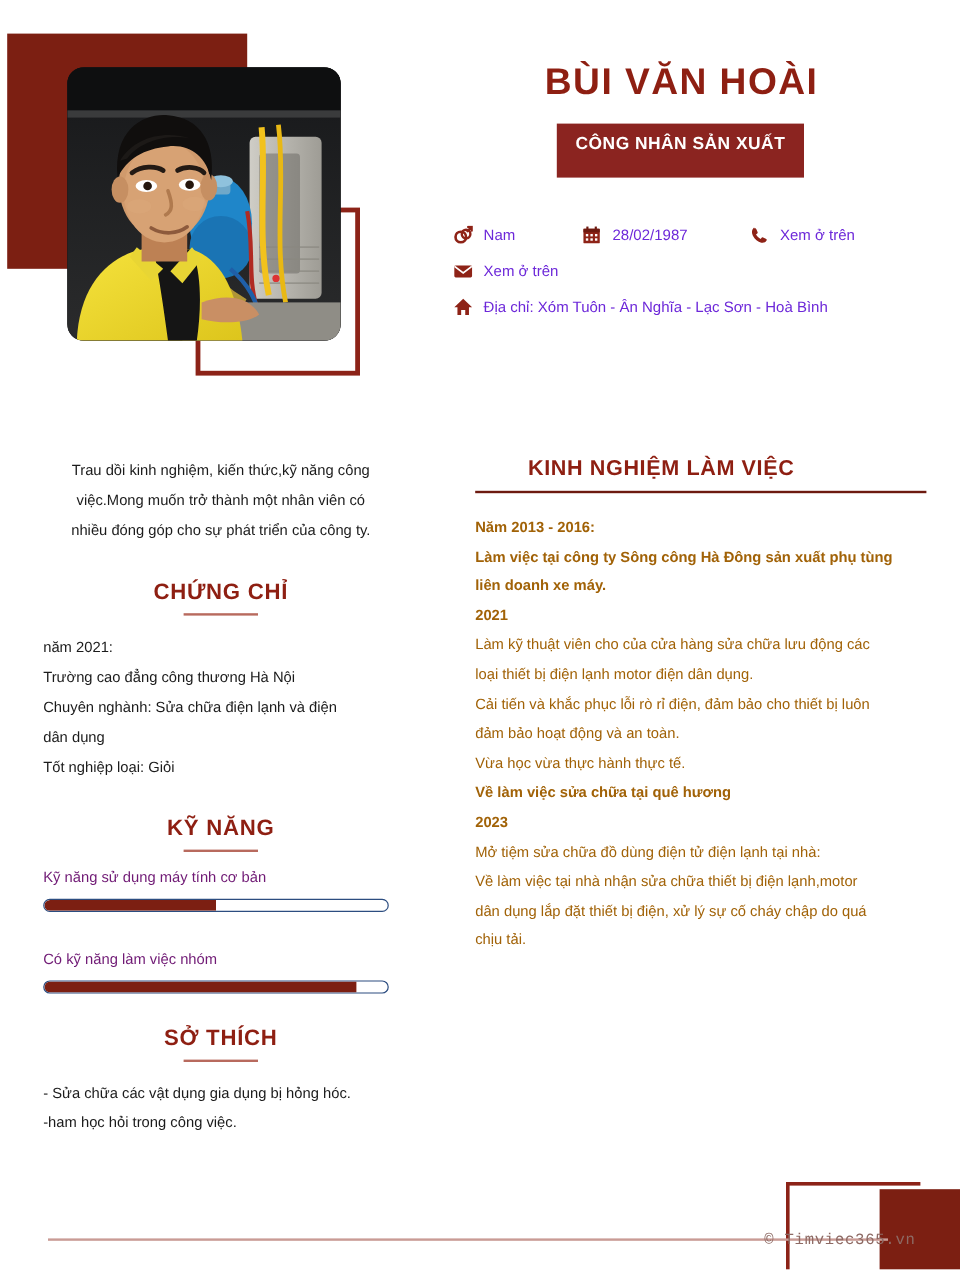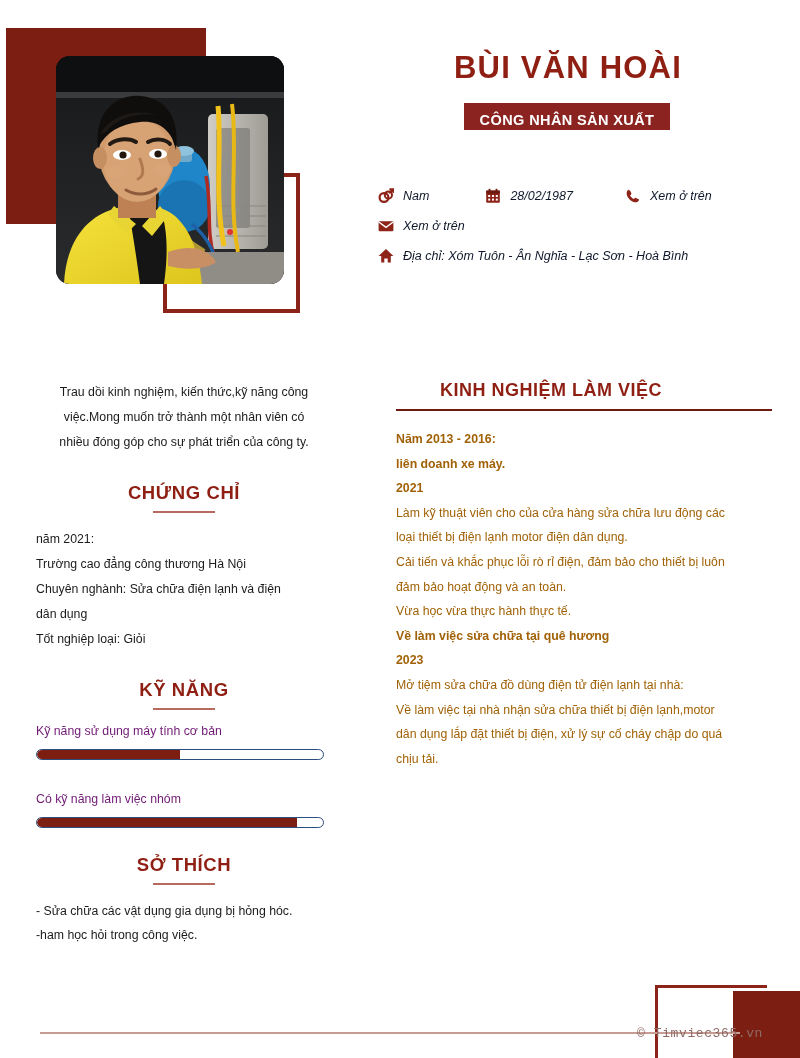--- a/index.html
+++ b/index.html
@@ -29,27 +29,27 @@
 
   
   .header { position:absolute; left:378px; top:50px; width:400px; }
   .cand-name {
     color:#8e1f12; font-weight:bold; font-size:31px; letter-spacing:1.2px;
     text-align:center; line-height:1.15; padding-right:20px;
   }
   .role-badge-wrap { display:flex; justify-content:center; padding-right:22px; margin-top:17px; }
   .role-badge {
     background:#8b2420; color:#fff; font-weight:bold; font-size:14.5px;
-    letter-spacing:0.4px; padding:9px 16px 2px 16px; white-space:nowrap;
+    letter-spacing:0.4px; padding:9px 16px 20px 16px; white-space:nowrap;
   }
 
   .contact { position:absolute; left:378px; top:188px; width:410px; }
   .c-row { display:flex; align-items:center; margin-bottom:14px; }
   .c-item { display:flex; align-items:center; white-space:nowrap; }
-  .c-item .c-text { font-size:12.5px; color:#0f172a; margin-left:9px;font-style:italic; }
+  .c-item .c-text { font-size:12.5px; color:#6d28d9; margin-left:9px; }
   .c-gap-1 { width:56px; }
   .c-gap-2 { width:52px; }
   .ico { width:16px; height:16px; display:block; flex:0 0 16px; }
 
   
   .left-col { position:absolute; left:36px; top:380px; width:296px; }
   .intro {
     font-size:12.3px; color:#1b1b1b; line-height:2.05; text-align:center;
   }
   .sec-title-c {
@@ -302,20 +302,21 @@
   </div>
 
   <div class="right-col">
     <div class="exp-head">
       <div class="exp-block"></div>
       <div class="exp-title">KINH NGHIỆM LÀM VIỆC</div>
     </div>
     <div class="exp-rule"></div>
     <div class="exp-body" id="exp-body">
         <div class="exp-line bold">Năm 2013 - 2016:</div>
+        <div class="exp-line bold">Làm việc tại công ty Sông công Hà Đông sản xuất phụ tùng</div>
         <div class="exp-line bold">liên doanh xe máy.</div>
         <div class="exp-line bold">2021</div>
         <div class="exp-line">Làm kỹ thuật viên cho của cửa hàng sửa chữa lưu động các</div>
         <div class="exp-line">loại thiết bị điện lạnh motor điện dân dụng.</div>
         <div class="exp-line">Cải tiến và khắc phục lỗi rò rỉ điện, đảm bảo cho thiết bị luôn</div>
         <div class="exp-line">đảm bảo hoạt động và an toàn.</div>
         <div class="exp-line">Vừa học vừa thực hành thực tế.</div>
         <div class="exp-line bold">Về làm việc sửa chữa tại quê hương</div>
         <div class="exp-line bold">2023</div>
         <div class="exp-line">Mở tiệm sửa chữa đồ dùng điện tử điện lạnh tại nhà:</div>

